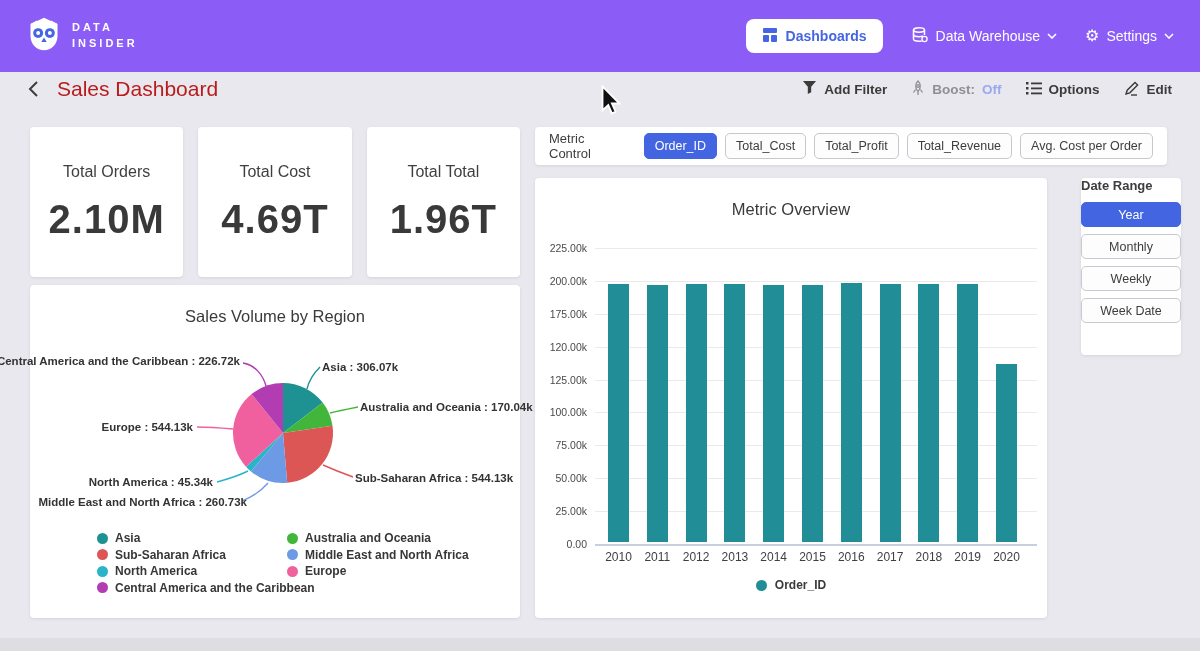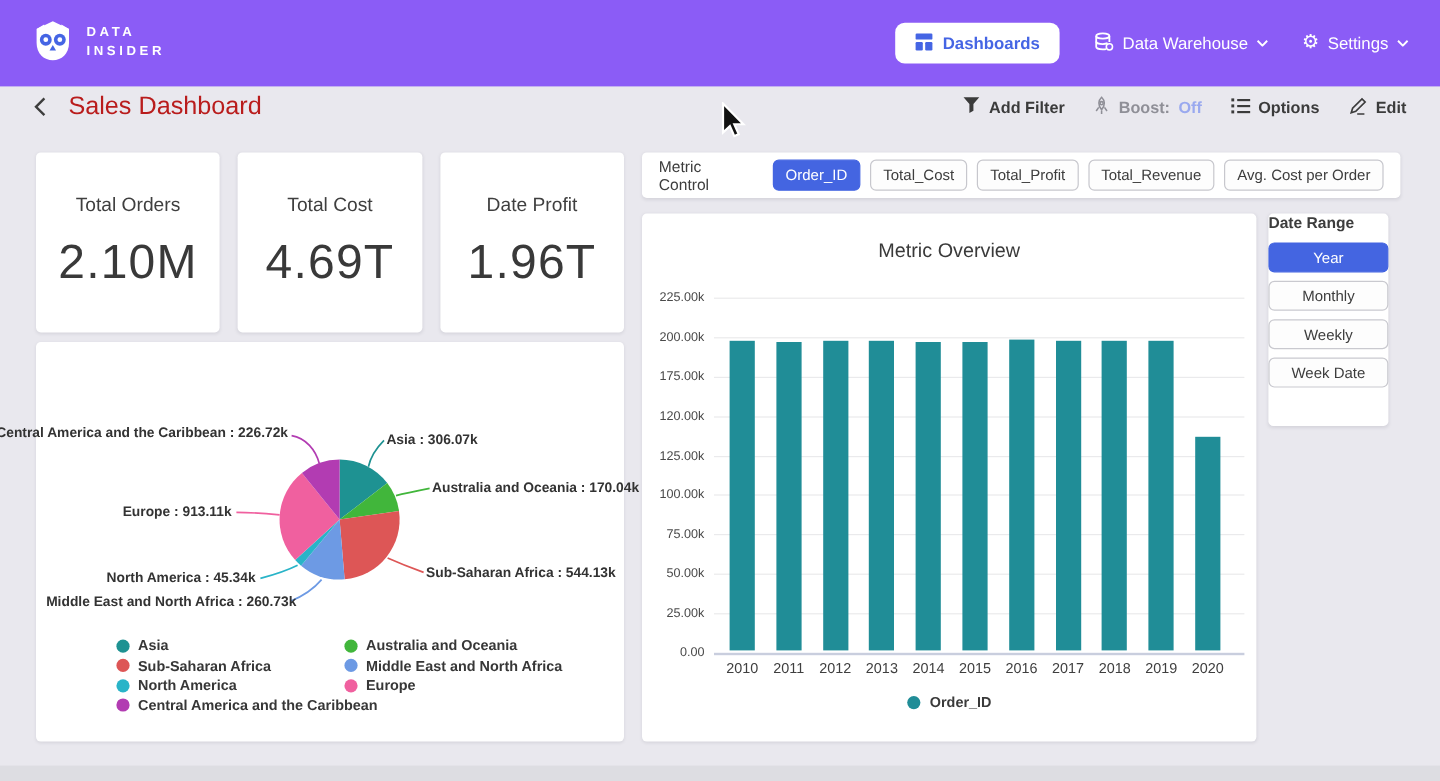--- a/index.html
+++ b/index.html
@@ -38,21 +38,21 @@
   .header-actions { margin-left:auto; display:flex; align-items:center; gap:24px; }
   .h-action { display:flex; align-items:center; gap:7px; font-size:13.5px; font-weight:600; color:#3b3b3b; cursor:pointer; }
   .boost-label { color:#8f8f97; font-weight:600; }
   .boost-value { color:#9aa9ef; font-weight:600; }
   
   .card { background:#ffffff; border-radius:4px; box-shadow:0 1px 3px rgba(40,40,60,0.10); }
   
   .kpi-row { position:absolute; left:30px; top:127px; width:490px; display:flex; gap:15px; }
   .kpi-card { flex:1; height:150px; display:flex; flex-direction:column; align-items:center; justify-content:center; gap:16px; }
   .kpi-label { font-size:16px; color:#3f3f3f; font-weight:500; }
-  .kpi-value { font-size:40px; font-weight:normal; color:#393939; letter-spacing:1px; }
+  .kpi-value { font-size:40px; font-weight:bold; color:#393939; letter-spacing:1px; }
   
   .metric-strip {
     position:absolute; left:535px; top:127px; width:632px; height:38px;
     display:flex; align-items:center; padding:0 14px; gap:8px;
   }
   .metric-strip-label { font-size:13px; color:#3d3d3d; margin-right:6px; }
   .opt-btn {
     font-family:"Liberation Sans", sans-serif;
     font-size:12.5px; color:#3d3d3d; background:#fdfdfd;
     border:1px solid #c7c7cd; border-radius:5px; padding:5px 10px; cursor:pointer; white-space:nowrap;
@@ -66,21 +66,21 @@
   .gridline.base { height:2px; background:#c9cede; }
   .ytick { position:absolute; left:0; width:52px; text-align:right; font-size:10.5px; color:#4a4a4a; }
   .bars { position:absolute; left:0; bottom:2px; width:100%; height:100%; display:flex; align-items:flex-end; justify-content:space-between; padding:0 20px 0 13px; }
   .bar { width:21px; background:#208d97; }
   .xlabels { position:absolute; left:60px; top:372px; width:442px; display:flex; justify-content:space-between; padding:0 20px 0 13px; }
   .xlabel { width:21px; display:flex; justify-content:center; font-size:12px; color:#3f3f3f; white-space:nowrap; }
   .chart-legend { position:absolute; left:0; top:400px; width:100%; display:flex; justify-content:center; align-items:center; gap:8px; }
   .legend-dot { width:11px; height:11px; border-radius:50%; }
   .chart-legend-label { font-size:12px; font-weight:bold; color:#3a3a3a; }
   
-  .date-card { position:absolute; left:1057px; top:178px; width:100px; height:177px; }
+  .date-card { position:absolute; left:1081px; top:178px; width:100px; height:177px; }
   .date-label { font-size:13px; font-weight:600; color:#3d3d3d; margin-bottom:9px; }
   .date-btn {
     font-family:"Liberation Sans", sans-serif;
     display:block; width:100%; height:25px; margin-bottom:7px;
     font-size:12.5px; color:#3d3d3d; background:#fdfdfd;
     border:1px solid #c9c9cf; border-radius:5px; cursor:pointer;
   }
   .date-btn.selected { background:#4465e1; border-color:#4465e1; color:#fff; }
   
   .pie-card { position:absolute; left:30px; top:285px; width:490px; height:333px; }
@@ -205,21 +205,21 @@
 <section class="kpi-row" id="kpi-row">
     <div class="kpi-card card">
       <div class="kpi-label">Total Orders</div>
       <div class="kpi-value">2.10M</div>
     </div>
     <div class="kpi-card card">
       <div class="kpi-label">Total Cost</div>
       <div class="kpi-value">4.69T</div>
     </div>
     <div class="kpi-card card">
-      <div class="kpi-label">Date Profit</div>
+      <div class="kpi-label">Total Total</div>
       <div class="kpi-value">1.96T</div>
     </div>
   </section>
 
 <section class="metric-strip card">
   <span class="metric-strip-label">Metric Control</span>
   <span id="metric-buttons" style="display:flex;gap:8px;">
       <button class="opt-btn selected">Order_ID</button>
       <button class="opt-btn">Total_Cost</button>
       <button class="opt-btn">Total_Profit</button>
@@ -312,20 +312,21 @@
   <div class="date-label">Date Range</div>
   <div id="date-buttons">
       <button class="date-btn selected">Year</button>
       <button class="date-btn">Monthly</button>
       <button class="date-btn">Weekly</button>
       <button class="date-btn">Week Date</button>
     </div>
 </section>
 
 <section class="pie-card card">
+  <div class="chart-title">Sales Volume by Region</div>
   <svg class="pie-svg" width="490" height="333">
     <g id="pie-leaders">
         <path d="M290,82 C284,88 279,95 277,104" fill="none" stroke="#1e9292" stroke-width="1.4"></path>
         <path d="M328,122 C318,124 308,126 300,128" fill="none" stroke="#41b63b" stroke-width="1.4"></path>
         <path d="M323,192 C312,188 302,184 293,180" fill="none" stroke="#dd5656" stroke-width="1.4"></path>
         <path d="M212,216 C222,212 232,205 238,198" fill="none" stroke="#6d9ae4" stroke-width="1.4"></path>
         <path d="M187,197 C198,194 210,190 218,186" fill="none" stroke="#29b4c8" stroke-width="1.4"></path>
         <path d="M167,142 C180,142 192,143 203,144" fill="none" stroke="#f0609f" stroke-width="1.4"></path>
         <path d="M213,78 C225,80 233,90 236,101" fill="none" stroke="#b23cb2" stroke-width="1.4"></path>
       </g>
@@ -338,21 +339,21 @@
         <path d="M253,148 L216.0,181.7 A50,50 0 0 1 221.6,109.1 Z" fill="#f0609f"></path>
         <path d="M253,148 L221.6,109.1 A50,50 0 0 1 253.0,98.0 Z" fill="#b23cb2"></path>
       </g>
   </svg>
   <div id="pie-labels">
       <div class="pie-label" style="left: 292px; top: 76px;">Asia : 306.07k</div>
       <div class="pie-label" style="left: 330px; top: 116px;">Australia and Oceania : 170.04k</div>
       <div class="pie-label" style="left: 325px; top: 187px;">Sub-Saharan Africa : 544.13k</div>
       <div class="pie-label" style="right: 273px; text-align: right; top: 211px;">Middle East and North Africa : 260.73k</div>
       <div class="pie-label" style="right: 307px; text-align: center; top: 191px;">North America : 45.34k</div>
-      <div class="pie-label" style="right: 327px; text-align: right; top: 136px;">Europe : 913.11k</div>
+      <div class="pie-label" style="right: 327px; text-align: right; top: 136px;">Europe : 544.13k</div>
       <div class="pie-label" style="right: 280px; text-align: right; top: 70px;">Central America and the Caribbean : 226.72k</div>
     </div>
   <div id="pie-legend">
       <div class="pie-legend-item" style="left: 67px; top: 246px;">
         <span class="legend-dot" style="background: rgb(30, 146, 146);"></span>
         <span class="pie-legend-text">Asia</span>
       </div>
       <div class="pie-legend-item" style="left: 67px; top: 262.5px;">
         <span class="legend-dot" style="background: rgb(221, 86, 86);"></span>
         <span class="pie-legend-text">Sub-Saharan Africa</span>

